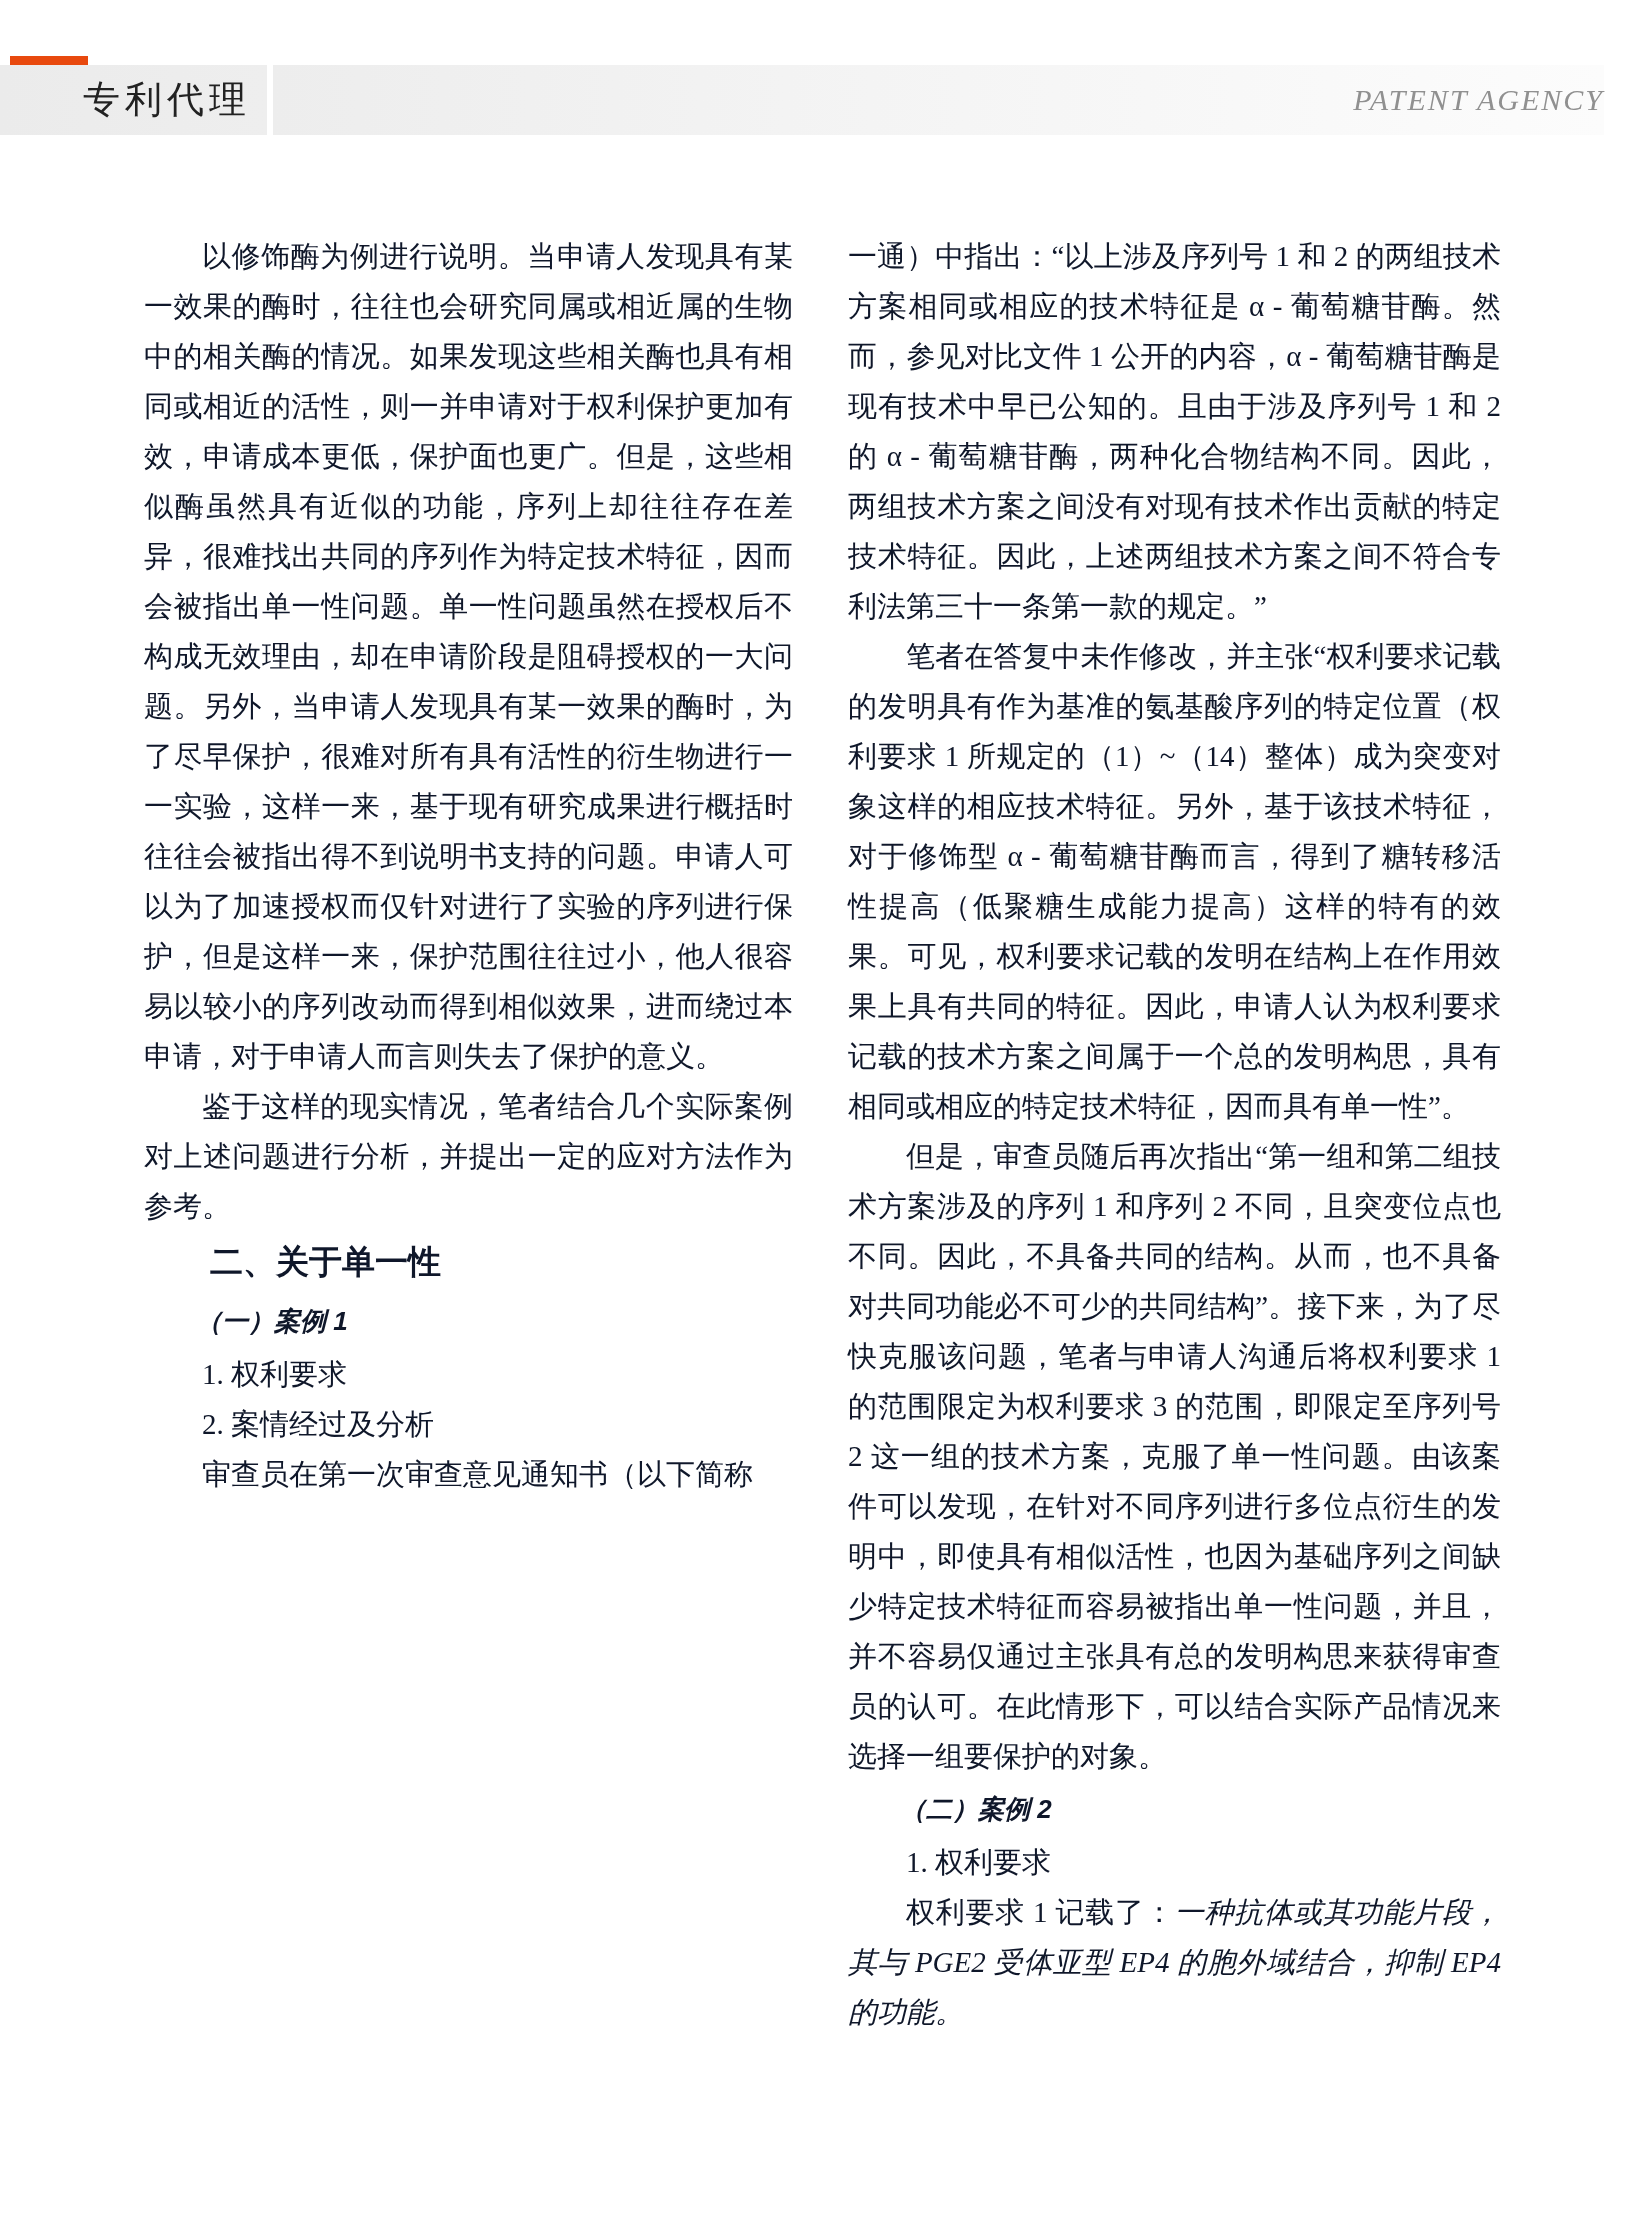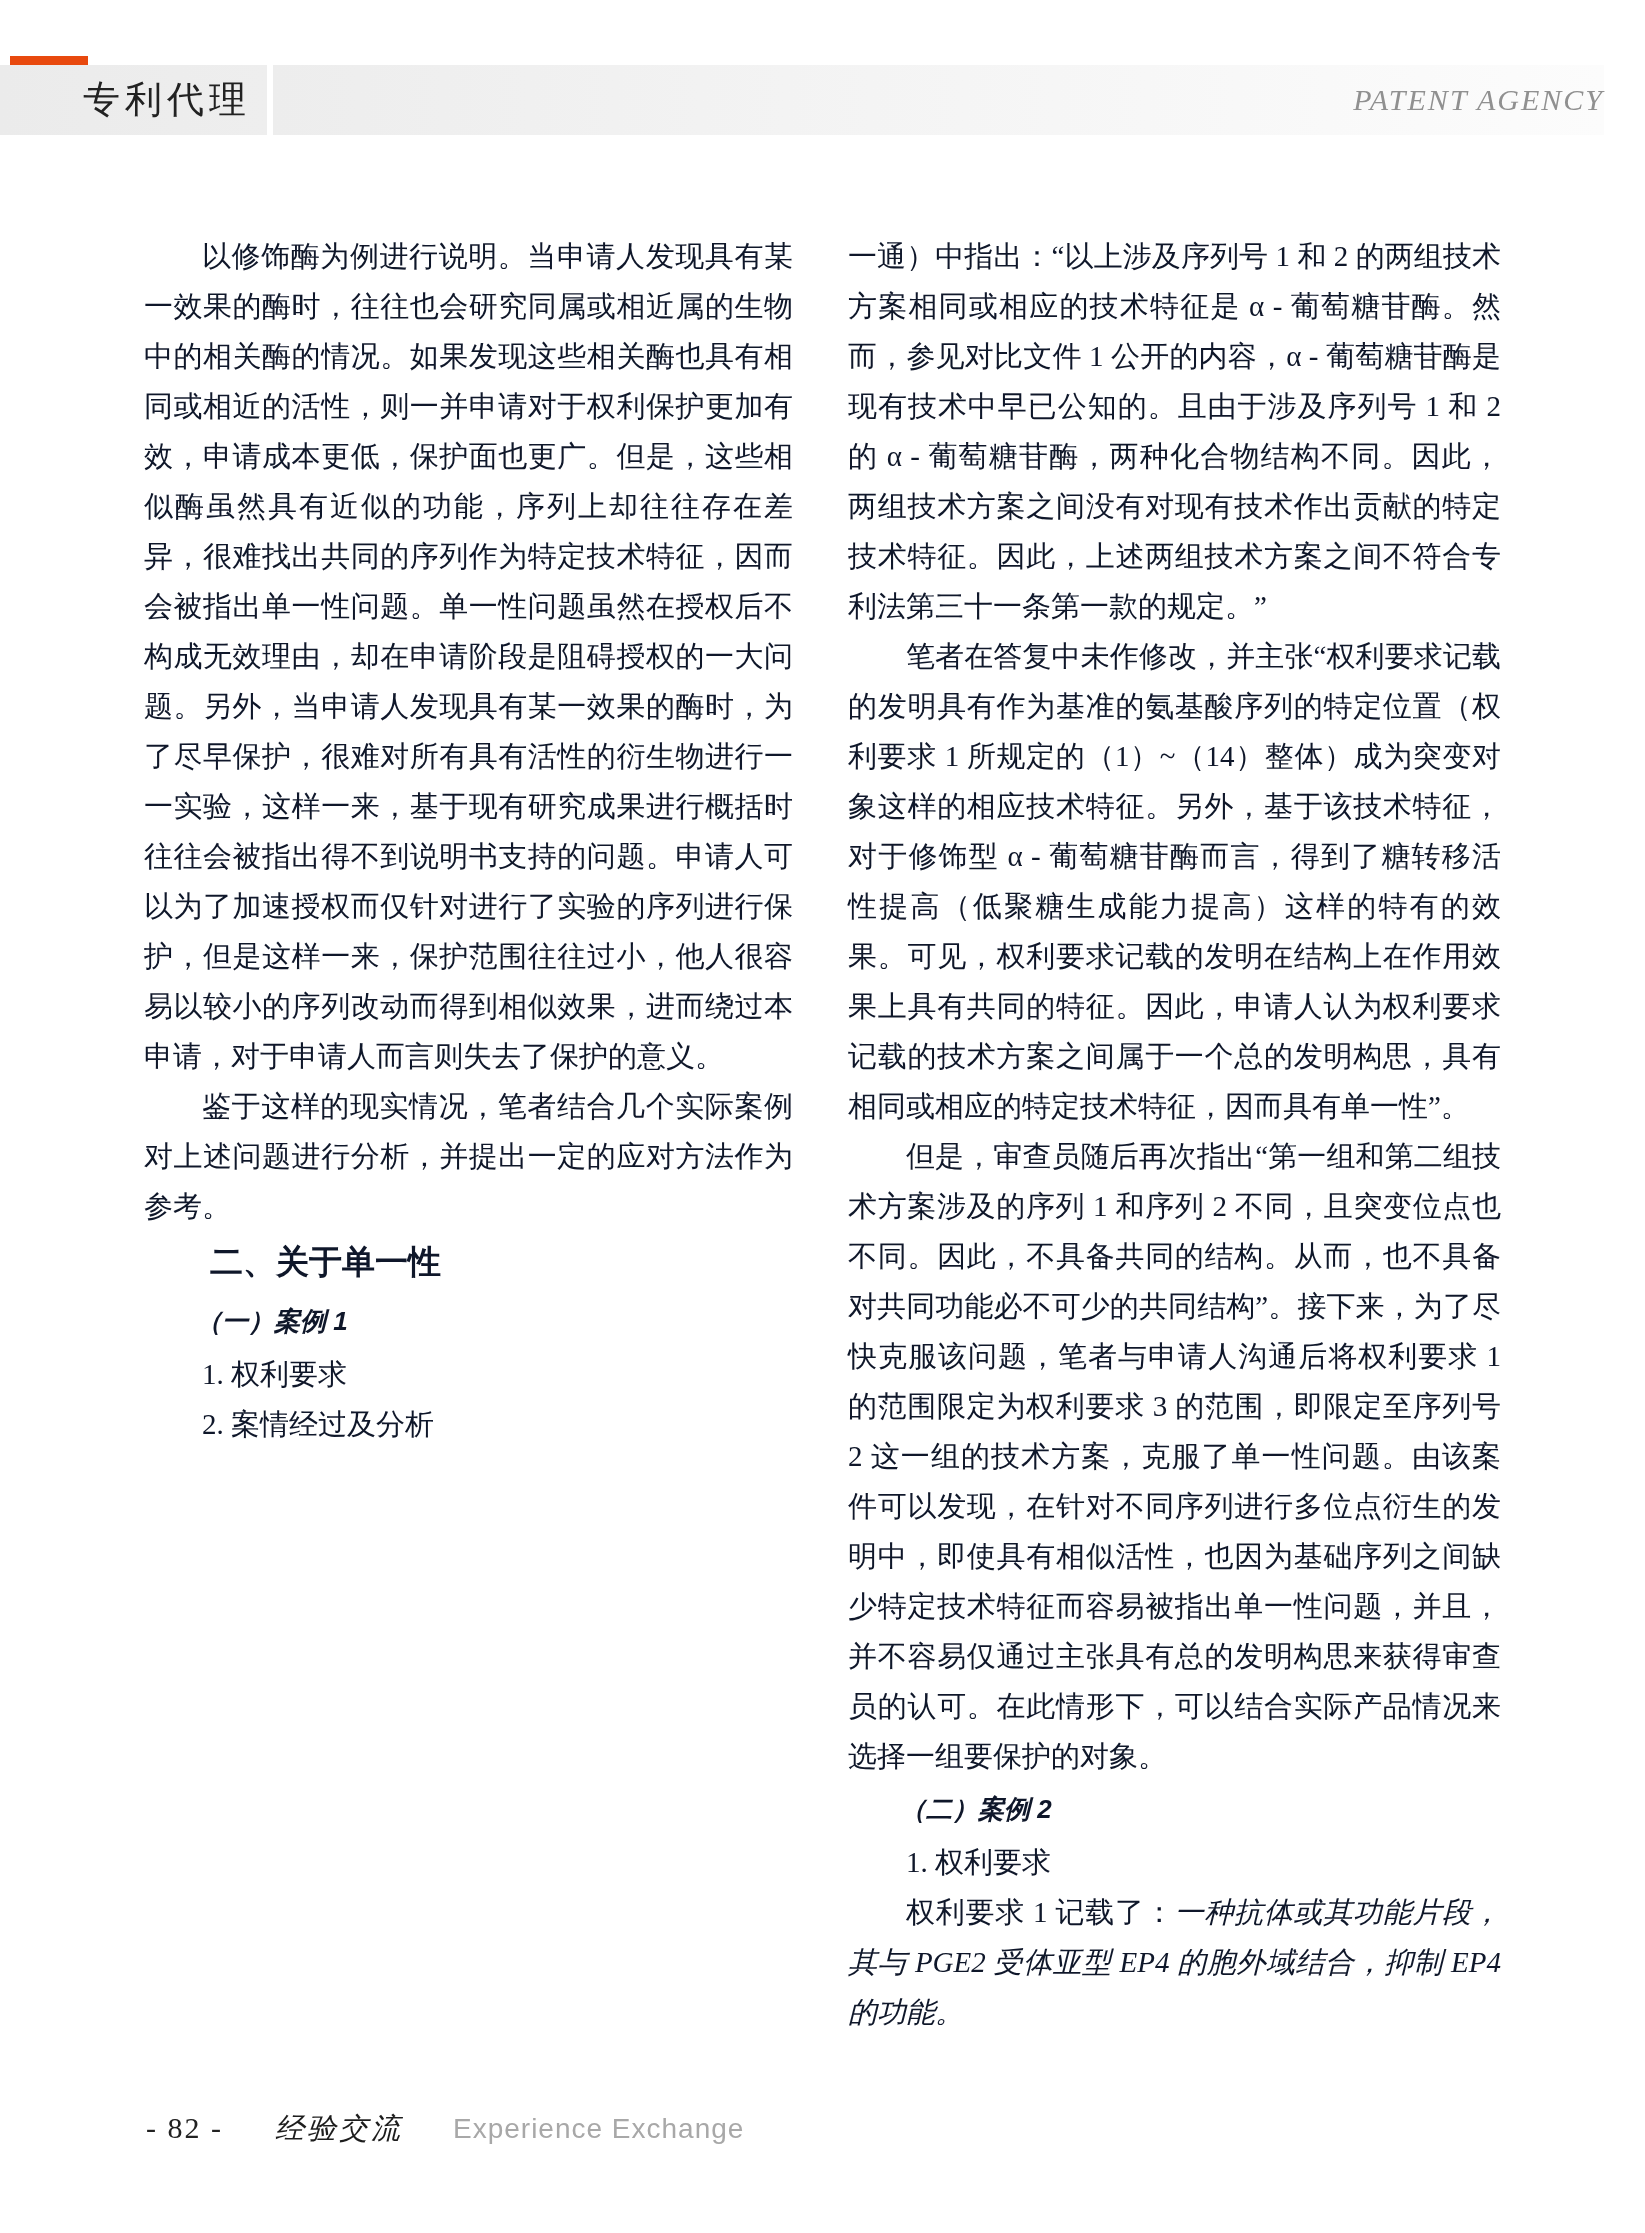--- a/index.html
+++ b/index.html
@@ -89,30 +89,26 @@
     <span class="title-en">PATENT AGENCY</span>
   </div>
 
   <div class="col col-left">
       <p class="indent"><span>以修饰酶为例进行说明。当申请人发现具有某一效果的酶时，往往也会研究同属或相近属的生物中的相关酶的情况。如果发现这些相关酶也具有相同或相近的活性，则一并申请对于权利保护更加有效，申请成本更低，保护面也更广。但是，这些相似酶虽然具有近似的功能，序列上却往往存在差异，很难找出共同的序列作为特定技术特征，因而会被指出单一性问题。单一性问题虽然在授权后不构成无效理由，却在申请阶段是阻碍授权的一大问题。另外，当申请人发现具有某一效果的酶时，为了尽早保护，很难对所有具有活性的衍生物进行一一实验，这样一来，基于现有研究成果进行概括时往往会被指出得不到说明书支持的问题。申请人可以为了加速授权而仅针对进行了实验的序列进行保护，但是这样一来，保护范围往往过小，他人很容易以较小的序列改动而得到相似效果，进而绕过本申请，对于申请人而言则失去了保护的意义。</span></p>
       <p class="indent"><span>鉴于这样的现实情况，笔者结合几个实际案例对上述问题进行分析，并提出一定的应对方法作为参考。</span></p>
       <p class="h1 indent"><span>二、关于单一性</span></p>
       <p class="h2 indent"><span>（一）案例 1</span></p>
       <p class="indent"><span>1. 权利要求</span></p>
       <p class="indent"><span>2. 案情经过及分析</span></p>
+      <p class="indent"><span>审查员在第一次审查意见通知书（以下简称</span></p>
     </div>
   <div class="col col-right">
       <p class=""><span>一通）中指出：“以上涉及序列号 1 和 2 的两组技术方案相同或相应的技术特征是 α - 葡萄糖苷酶。然而，参见对比文件 1 公开的内容，α - 葡萄糖苷酶是现有技术中早已公知的。且由于涉及序列号 1 和 2 的 α - 葡萄糖苷酶，两种化合物结构不同。因此，两组技术方案之间没有对现有技术作出贡献的特定技术特征。因此，上述两组技术方案之间不符合专利法第三十一条第一款的规定。”</span></p>
       <p class="indent"><span>笔者在答复中未作修改，并主张“权利要求记载的发明具有作为基准的氨基酸序列的特定位置（权利要求 1 所规定的（1）~（14）整体）成为突变对象这样的相应技术特征。另外，基于该技术特征，对于修饰型 α - 葡萄糖苷酶而言，得到了糖转移活性提高（低聚糖生成能力提高）这样的特有的效果。可见，权利要求记载的发明在结构上在作用效果上具有共同的特征。因此，申请人认为权利要求记载的技术方案之间属于一个总的发明构思，具有相同或相应的特定技术特征，因而具有单一性”。</span></p>
       <p class="indent"><span>但是，审查员随后再次指出“第一组和第二组技术方案涉及的序列 1 和序列 2 不同，且突变位点也不同。因此，不具备共同的结构。从而，也不具备对共同功能必不可少的共同结构”。接下来，为了尽快克服该问题，笔者与申请人沟通后将权利要求 1 的范围限定为权利要求 3 的范围，即限定至序列号 2 这一组的技术方案，克服了单一性问题。由该案件可以发现，在针对不同序列进行多位点衍生的发明中，即使具有相似活性，也因为基础序列之间缺少特定技术特征而容易被指出单一性问题，并且，并不容易仅通过主张具有总的发明构思来获得审查员的认可。在此情形下，可以结合实际产品情况来选择一组要保护的对象。</span></p>
       <p class="h2 indent"><span>（二）案例 2</span></p>
       <p class="indent"><span>1. 权利要求</span></p>
       <p class="indent"><span>权利要求 1 记载了：</span><span class="kai">一种抗体或其功能片段，其与 PGE2 受体亚型 EP4 的胞外域结合，抑制 EP4 的功能。</span></p>
     </div>
 
-  <div class="footer">
-    <span class="page-num">- 82 -</span>
-    <span class="footer-cn">经验交流</span>
-    <span class="footer-en">Experience Exchange</span>
-  </div>
 
 </div>
 
 
 </body></html>

